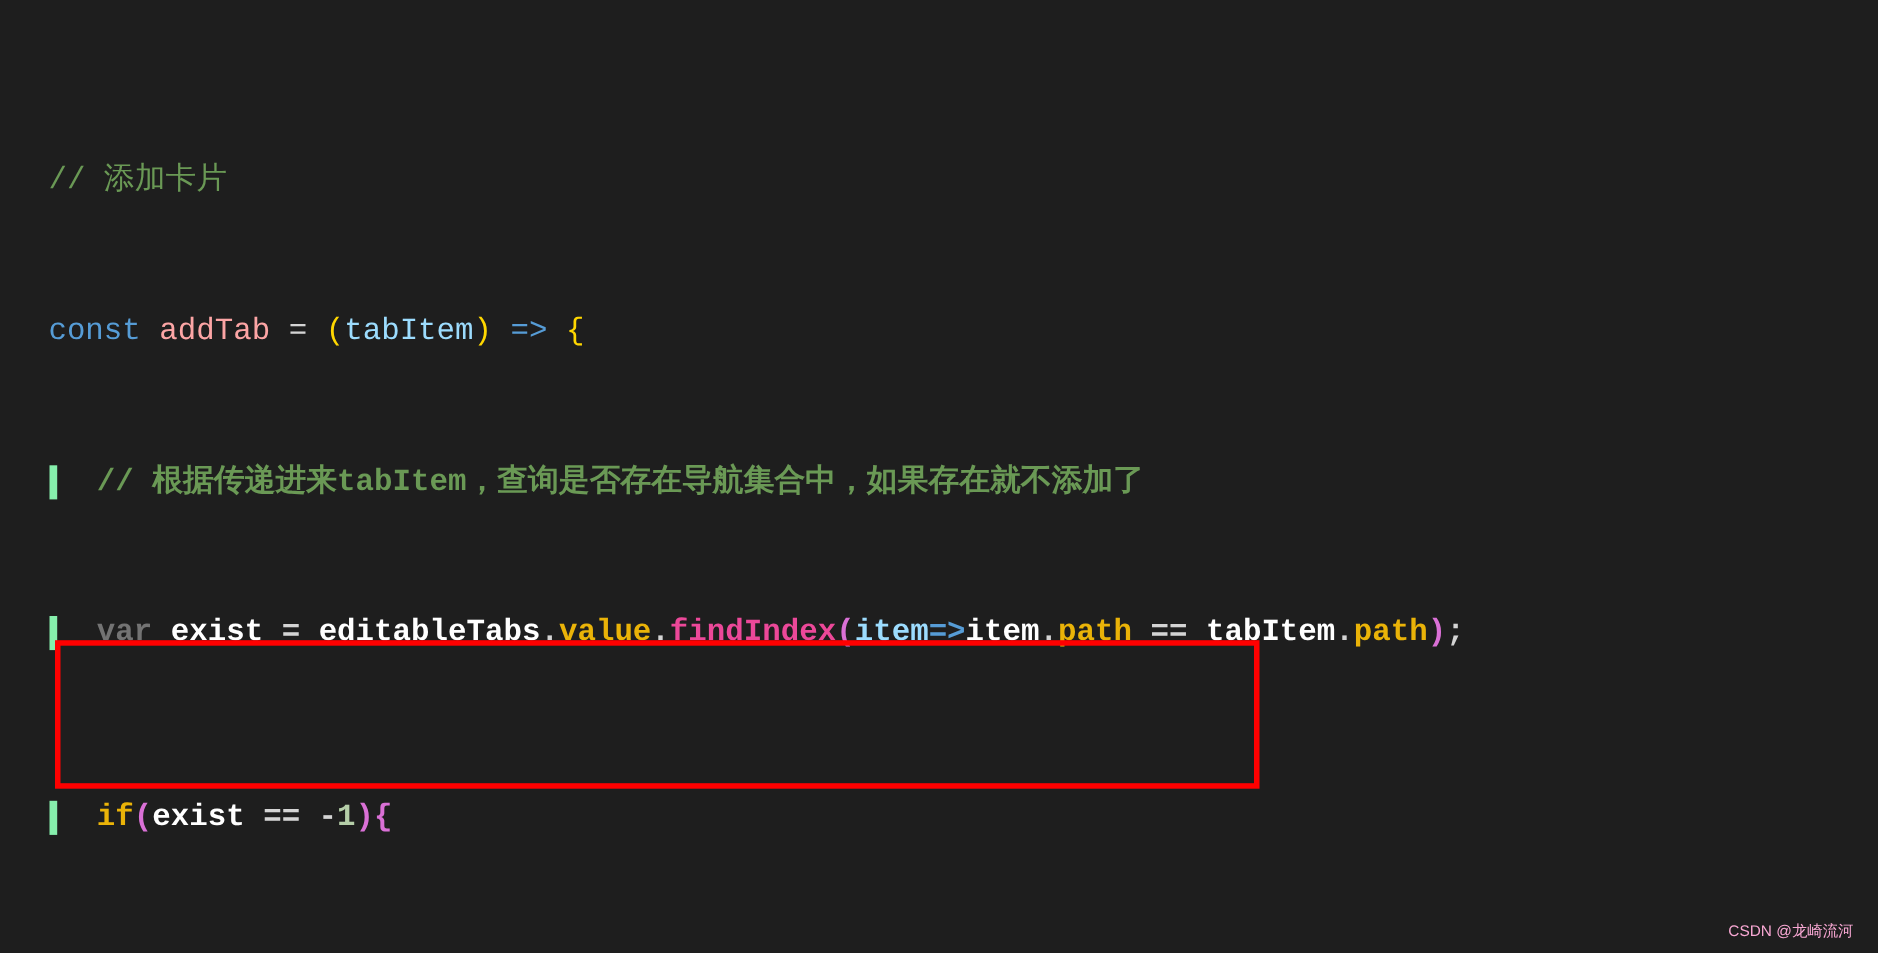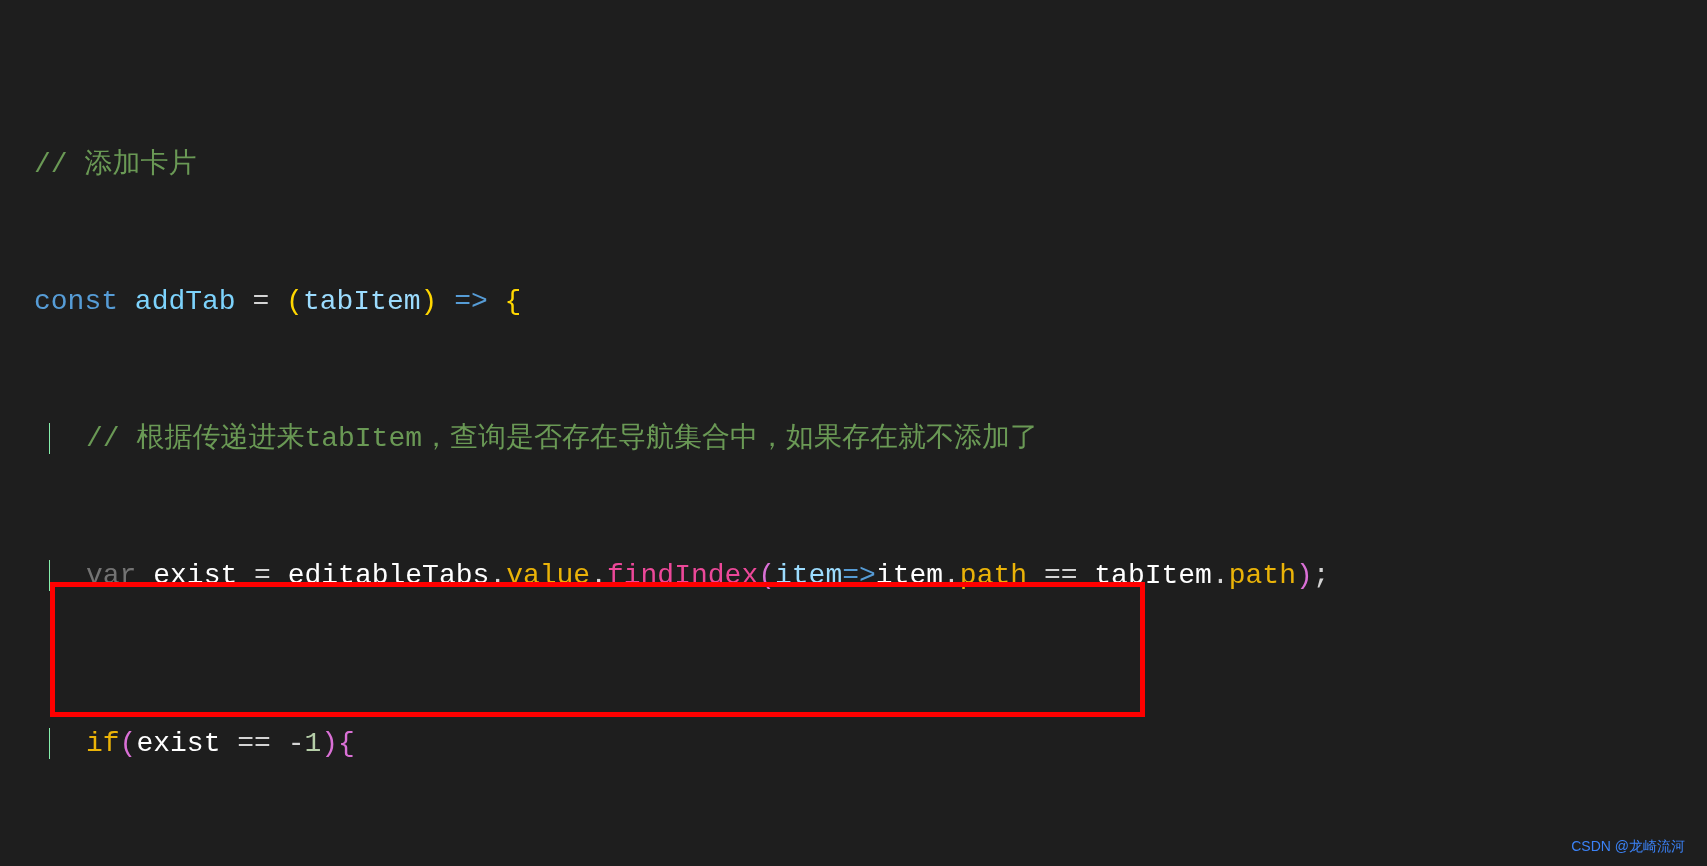--- a/index.html
+++ b/index.html
@@ -12,33 +12,34 @@
     font-size: 28px;
     overflow: hidden;
   }
   .editor {
     padding: 50px 0 0 0;
     white-space: pre;
     position: relative;
   }
   .line {
     line-height: 44px;
-    padding-left: 34px;
+    padding-left: 44px;
     position: relative;
   }
   .guide1 {
-    border-left: 1px solid #86efac;
-    margin-left: 15px;
+    border-left: 7px solid #86efac;
+    margin-left: 1px;
+    font-weight: bold;
   }
   .ind1 { padding-left: 36px; }
   .comment { color: #6a9955; }
   .keyword-const { color: #569cd6; text-align: center; }
   .keyword-var { color: #737373; }
   .keyword-if { color: #eab308; }
-  .fn-name { color: #7dd3fc; }
+  .fn-name { color: #fca5a5; }
   .fn-call { color: #ec4899; }
   .param { color: #9cdcfe; }
   .prop { color: #eab308; }
   .ident { color: #ffffff; }
   .punct { color: #d4d4d4; }
   .arrow { color: #569cd6; }
   .brace-yellow { color: #ffd700; }
   .brace-pink { color: #da70d6; }
   .number { color: #b5cea8; }
   .underline { text-decoration: underline; }
@@ -48,21 +49,21 @@
     left: 50px;
     top: 582px;
     width: 1085px;
     height: 125px;
     pointer-events: none;
   }
   .watermark {
     position: absolute;
     right: 22px;
     bottom: 10px;
-    color: #3b82f6;
+    color: #f9a8d4;
     font-size: 14px;
     font-family: sans-serif;
   }
 </style>
 </head>
 <body>
 
 <div class="editor">
 
   <div class="line"><span class="comment">// 添加卡片</span></div>

